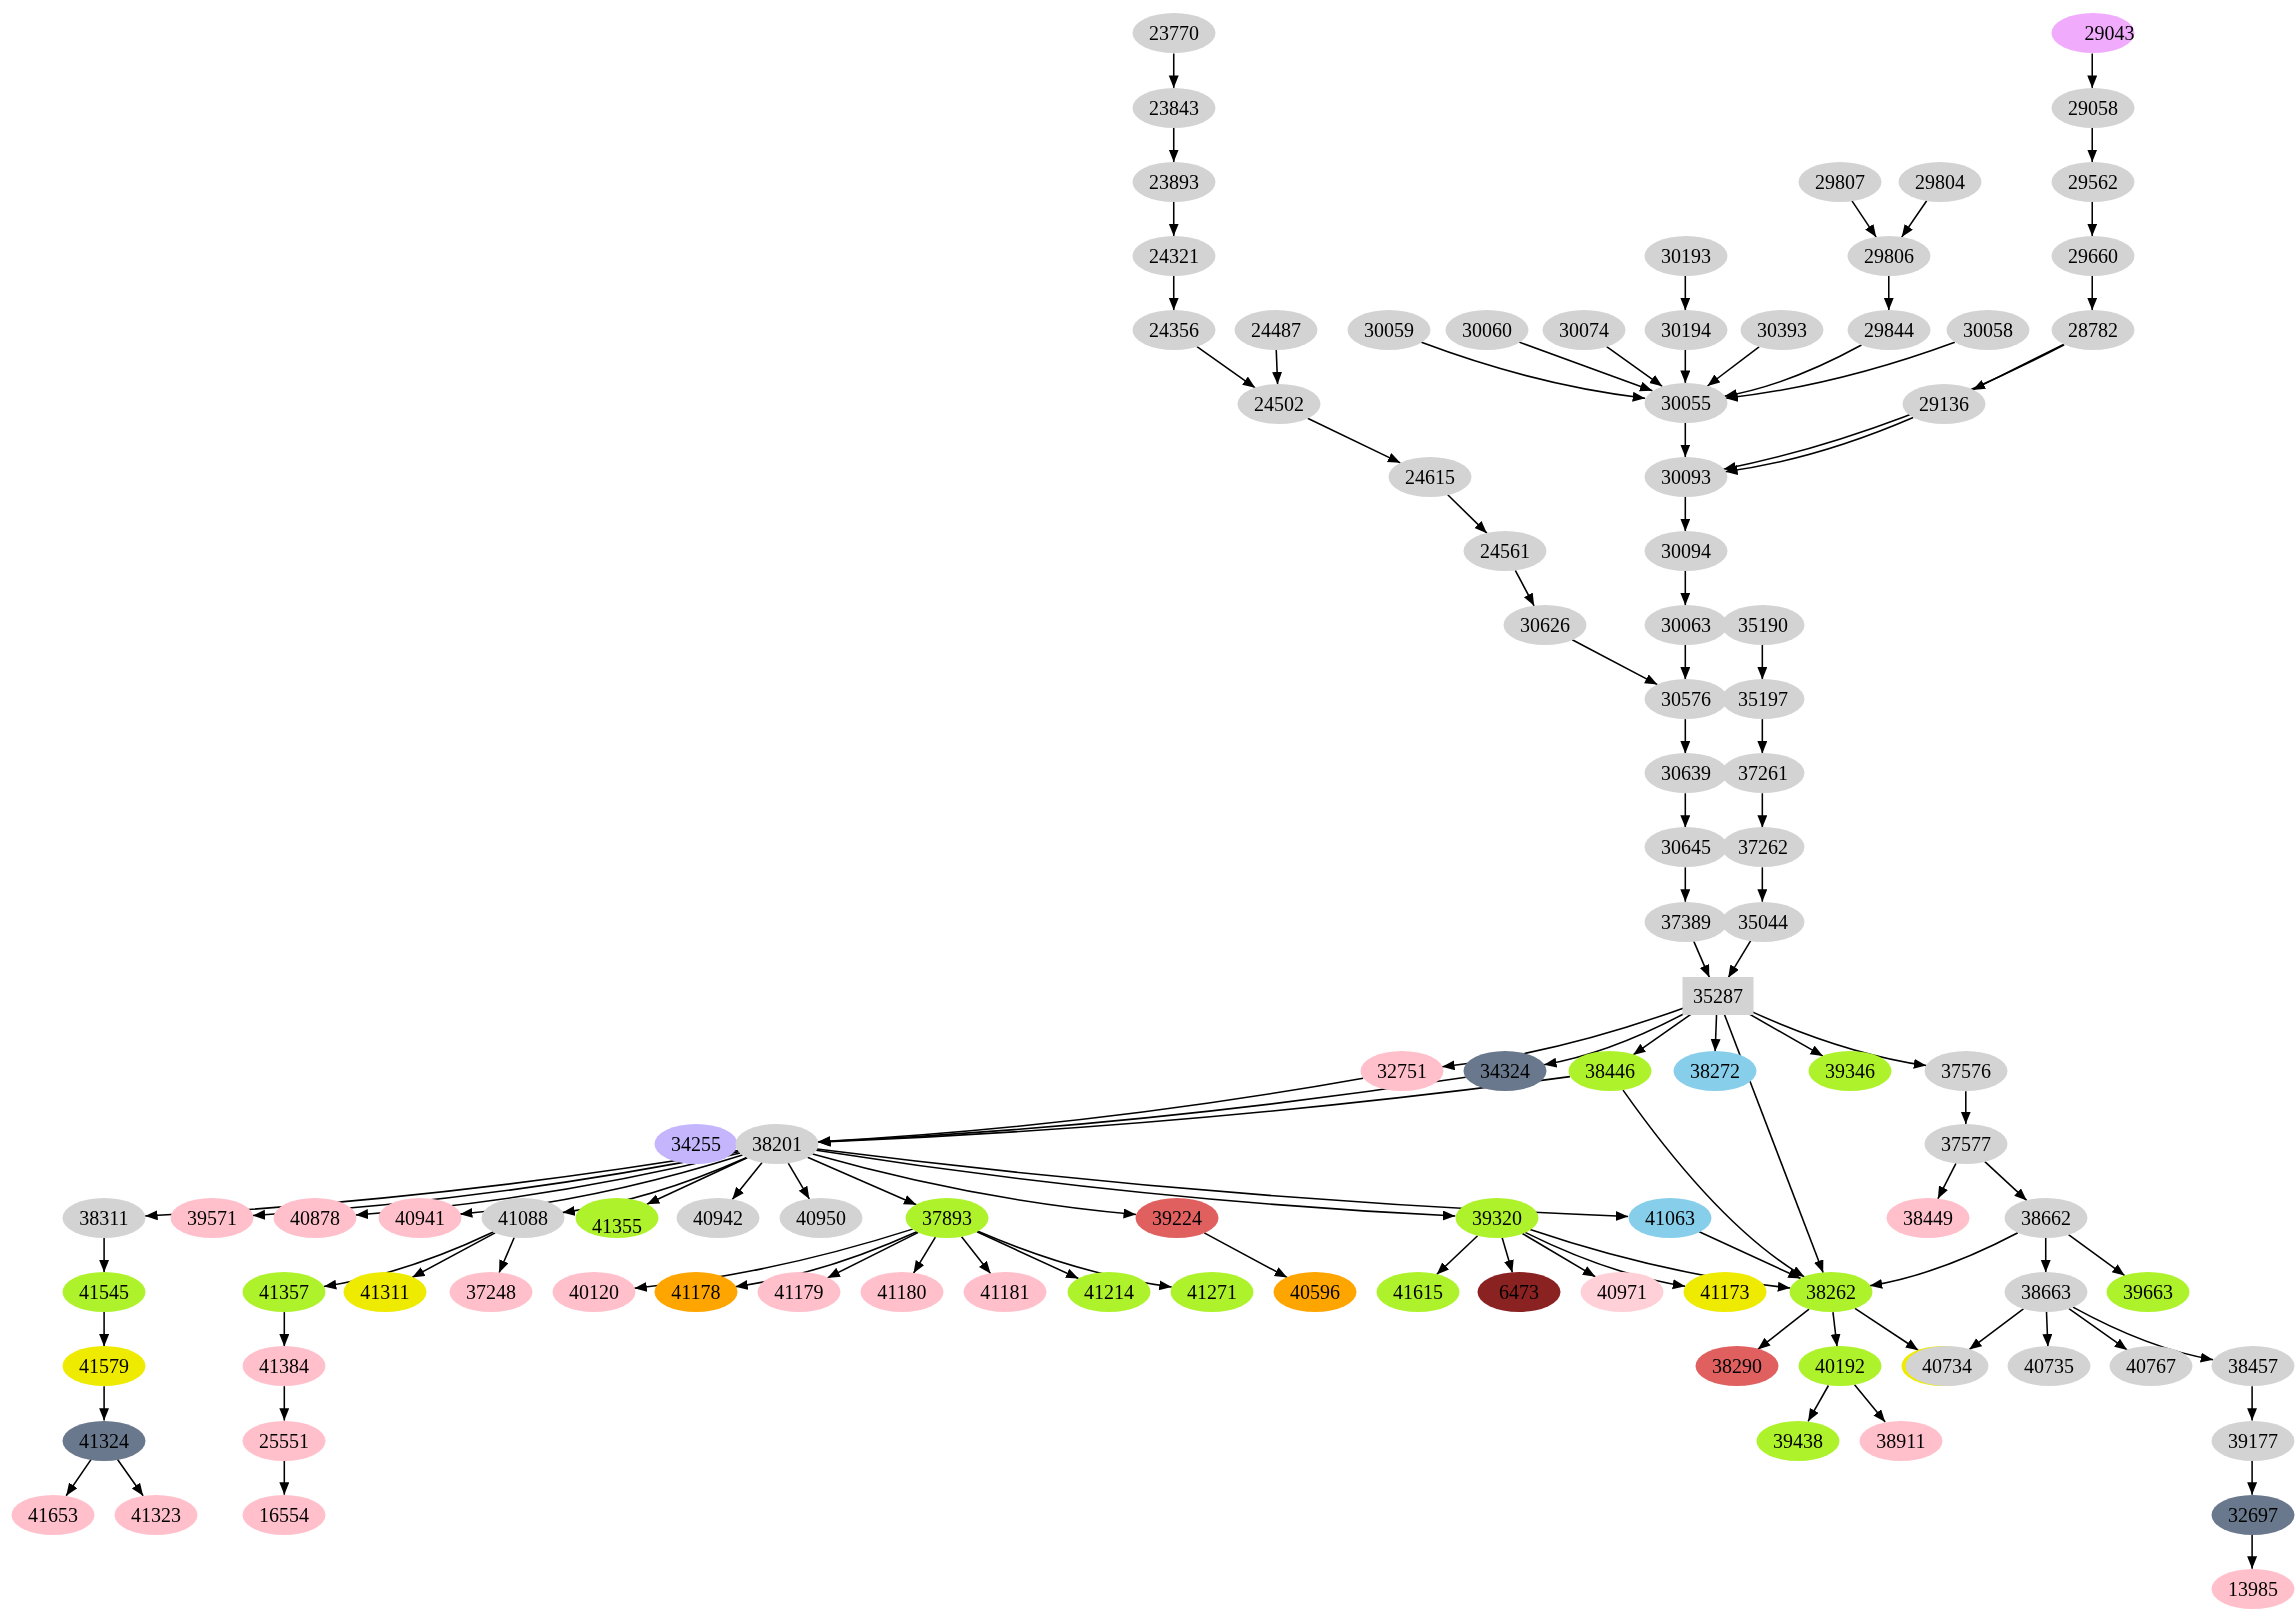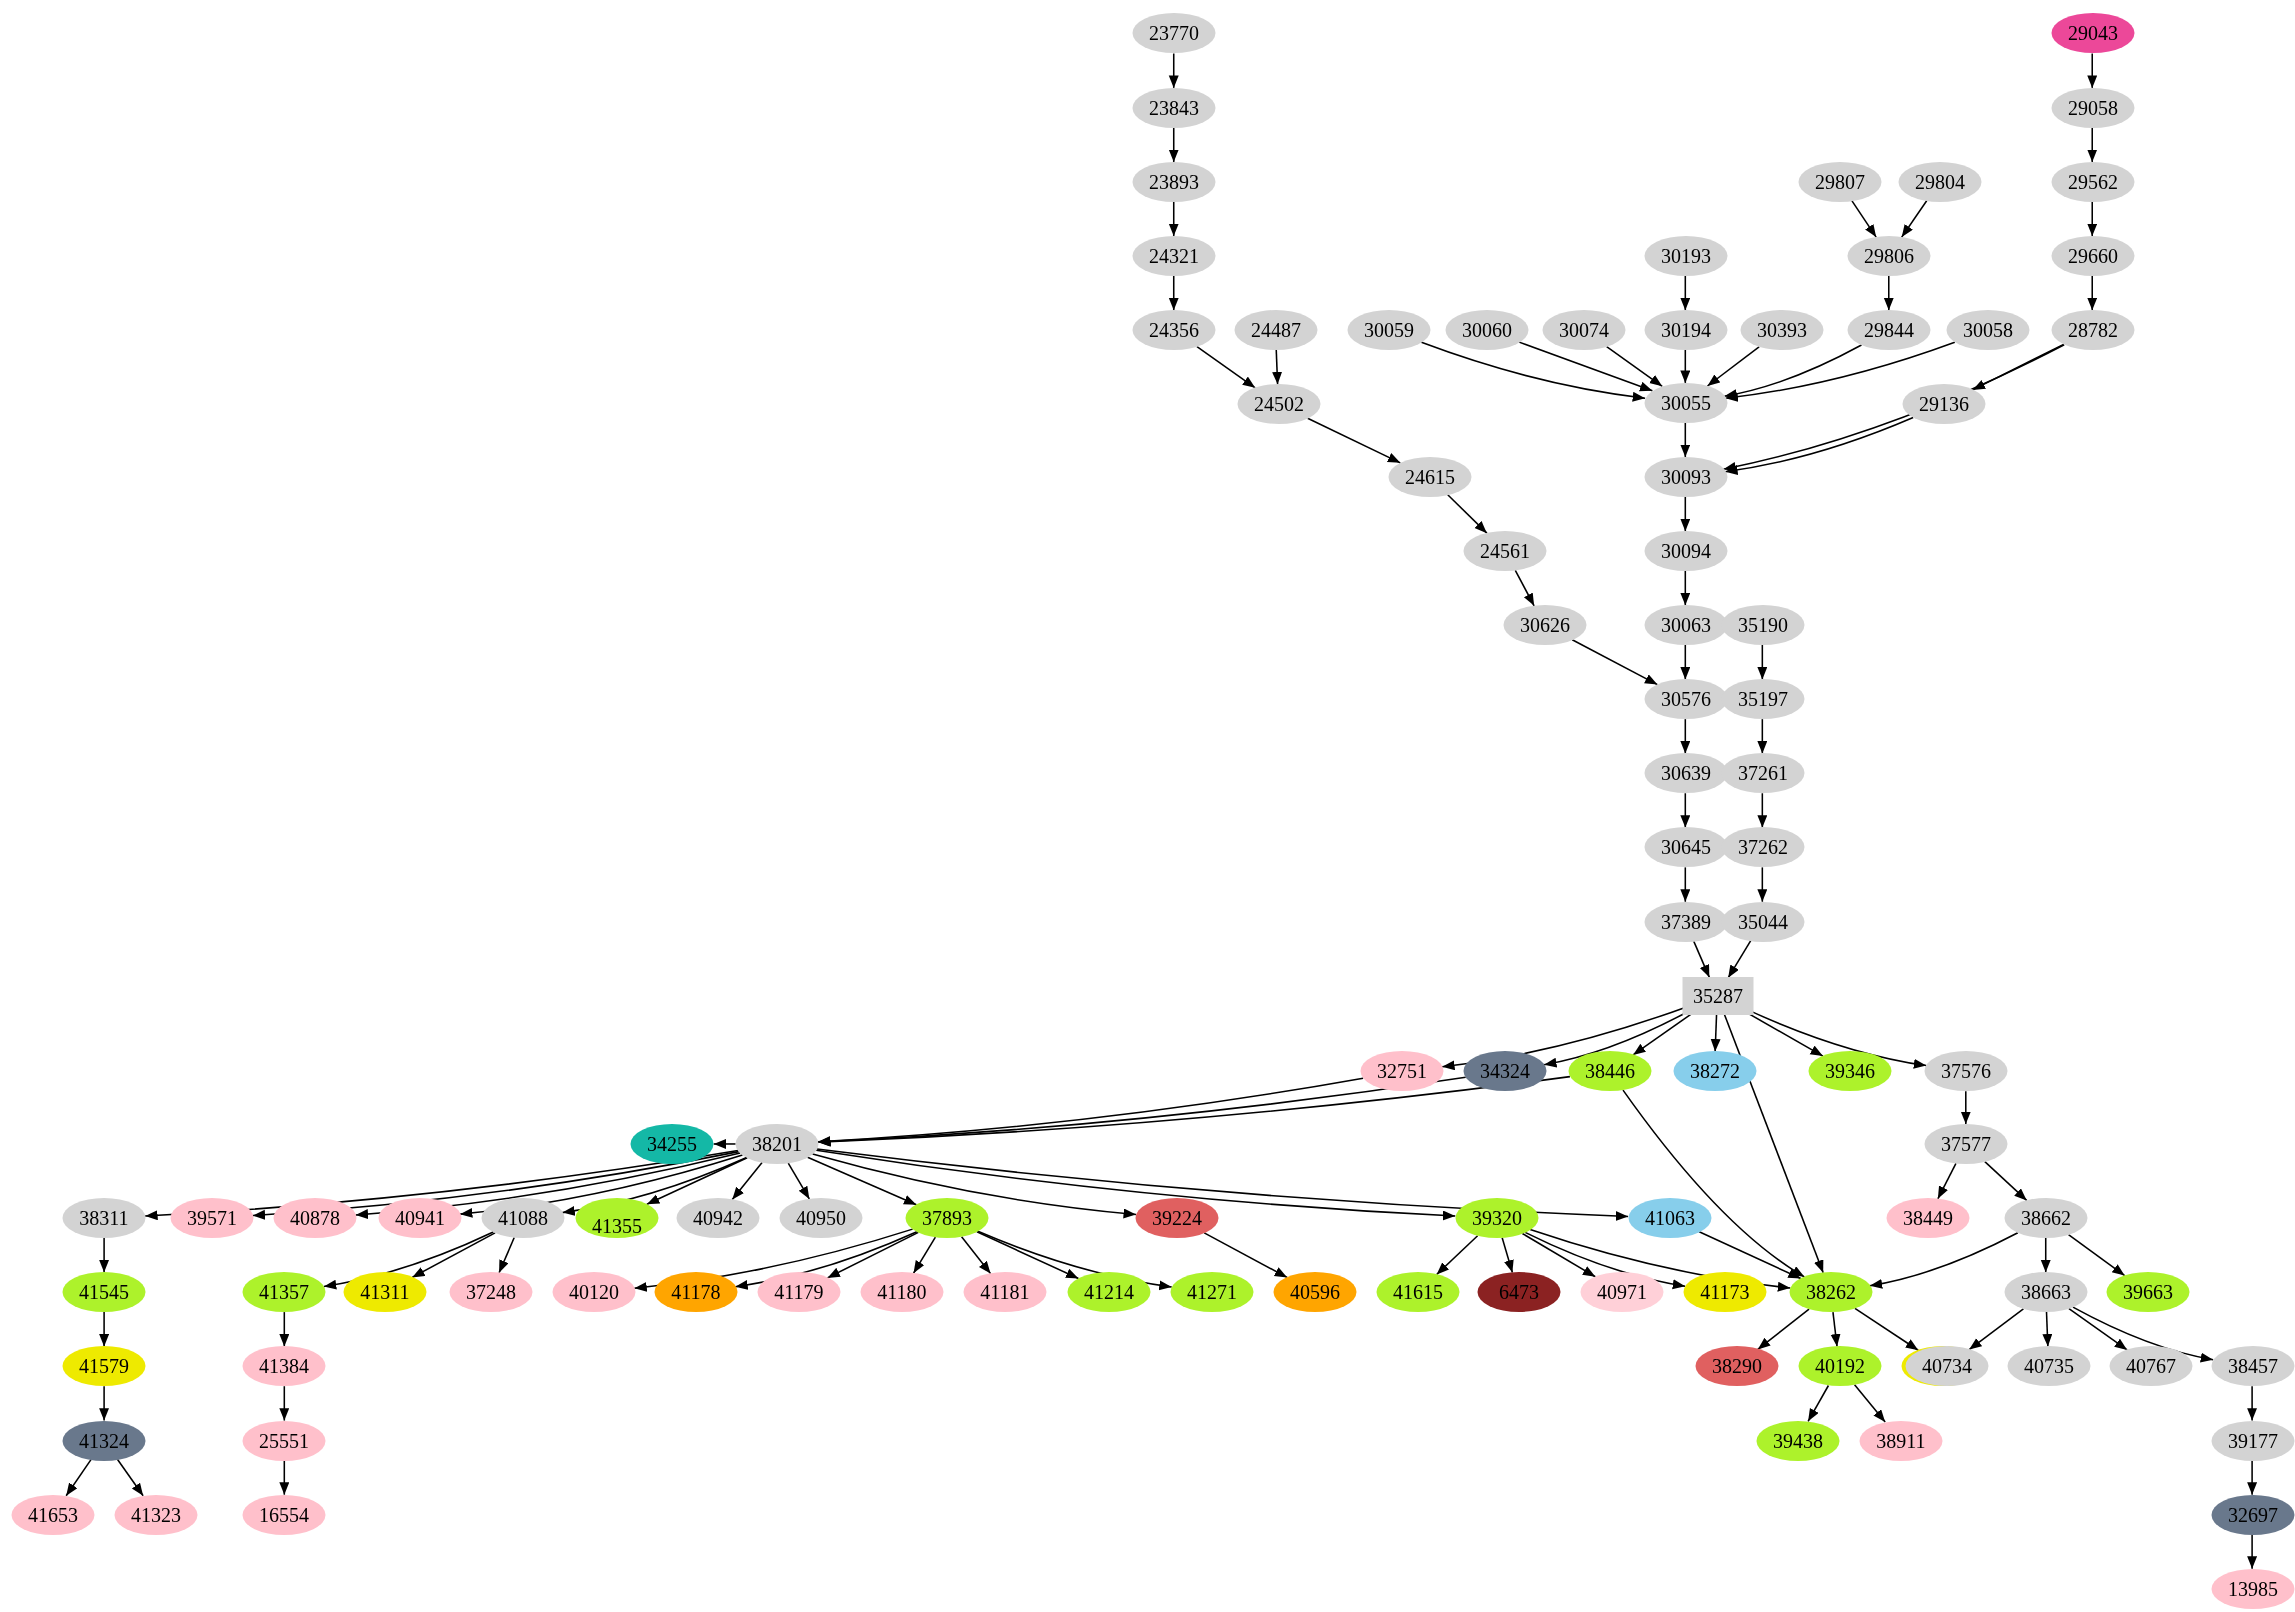--- a/index.html
+++ b/index.html
@@ -189,21 +189,21 @@
       </div>
       <div class="node" style="left: 1889px; top: 256px; width: 83px; height: 40px; background: rgb(211, 211, 211);">
         <span>29806</span>
       </div>
       <div class="node" style="left: 1889px; top: 330px; width: 83px; height: 40px; background: rgb(211, 211, 211);">
         <span>29844</span>
       </div>
       <div class="node" style="left: 1988px; top: 330px; width: 83px; height: 40px; background: rgb(211, 211, 211);">
         <span>30058</span>
       </div>
-      <div class="node" style="left: 2093px; top: 33px; width: 83px; height: 40px; background: #ec4899;">
+      <div class="node" style="left: 2093px; top: 33px; width: 83px; height: 40px; background: #f0abfc; justify-content: flex-end;">
         <span>29043</span>
       </div>
       <div class="node" style="left: 2093px; top: 108px; width: 83px; height: 40px; background: rgb(211, 211, 211);">
         <span>29058</span>
       </div>
       <div class="node" style="left: 2093px; top: 182px; width: 83px; height: 40px; background: rgb(211, 211, 211);">
         <span>29562</span>
       </div>
       <div class="node" style="left: 2093px; top: 256px; width: 83px; height: 40px; background: rgb(211, 211, 211);">
         <span>29660</span>
@@ -267,21 +267,21 @@
       </div>
       <div class="node" style="left: 1715px; top: 1071px; width: 83px; height: 40px; background: rgb(135, 206, 235);">
         <span>38272</span>
       </div>
       <div class="node" style="left: 1850px; top: 1071px; width: 83px; height: 40px; background: rgb(173, 242, 43);">
         <span>39346</span>
       </div>
       <div class="node" style="left: 1966px; top: 1071px; width: 83px; height: 40px; background: rgb(211, 211, 211);">
         <span>37576</span>
       </div>
-      <div class="node" style="left: 672px; top: 1144px; width: 83px; height: 40px; background: #14b8a6;">
+      <div class="node" style="left: 696px; top: 1144px; width: 83px; height: 40px; background: #c4b5fd;">
         <span>34255</span>
       </div>
       <div class="node" style="left: 777px; top: 1144px; width: 83px; height: 40px; background: rgb(211, 211, 211);">
         <span>38201</span>
       </div>
       <div class="node" style="left: 1966px; top: 1144px; width: 83px; height: 40px; background: rgb(211, 211, 211);">
         <span>37577</span>
       </div>
       <div class="node" style="left: 104px; top: 1218px; width: 83px; height: 40px; background: rgb(211, 211, 211);">
         <span>38311</span>

